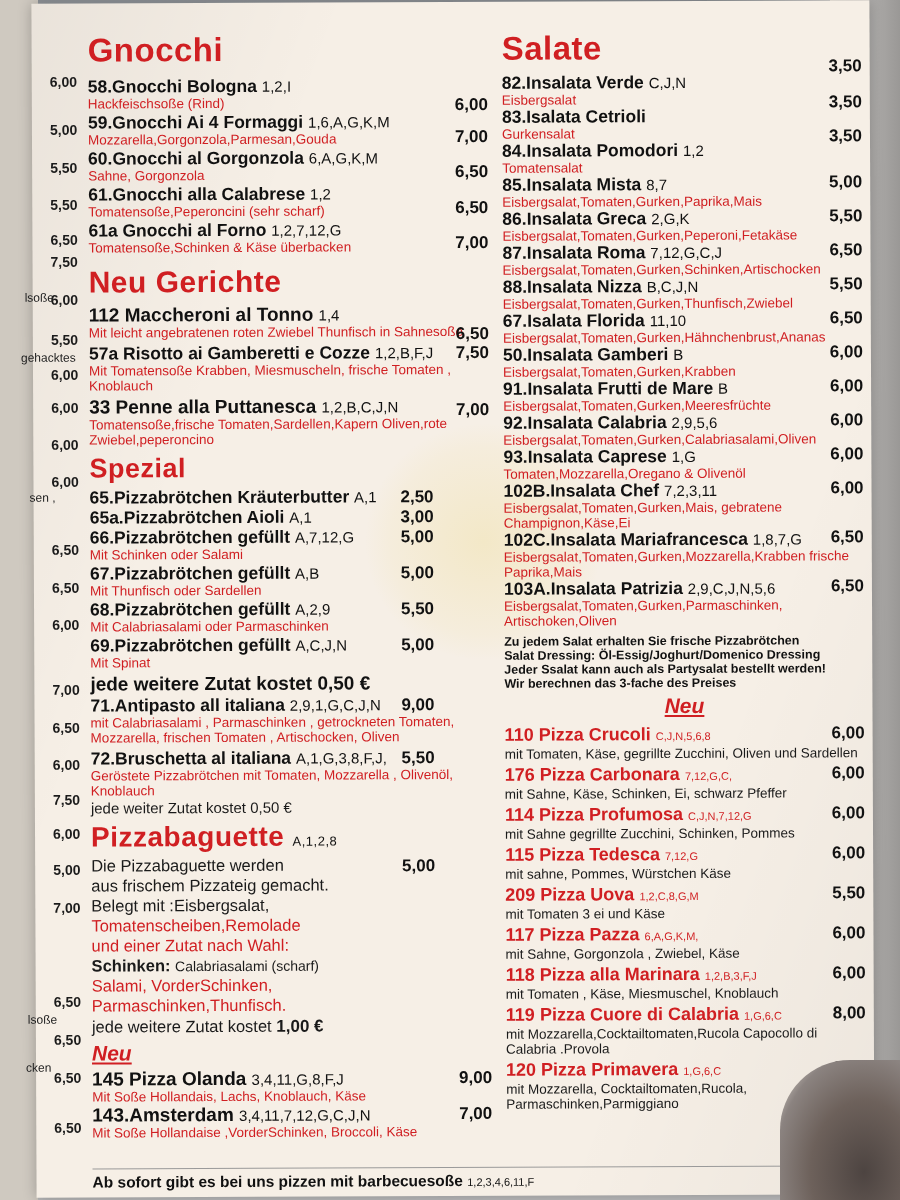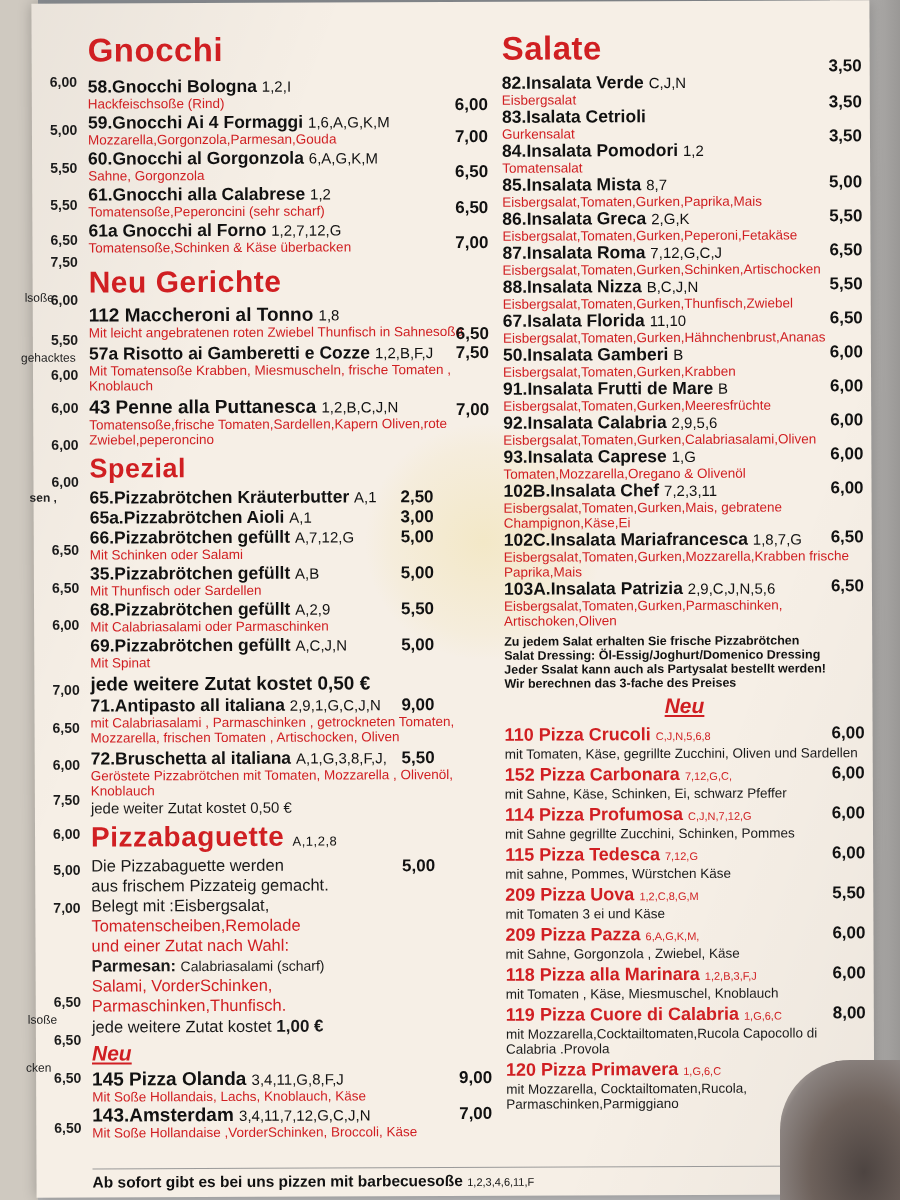--- a/index.html
+++ b/index.html
@@ -101,21 +101,21 @@
     <div class="p" style="left:18px;top:790px;">7,50</div>
     <div class="p" style="left:18px;top:824px;">6,00</div>
     <div class="p" style="left:18px;top:860px;">5,00</div>
     <div class="p" style="left:18px;top:898px;">7,00</div>
     <div class="p" style="left:18px;top:992px;">6,50</div>
     <div class="p" style="left:18px;top:1030px;">6,50</div>
     <div class="p" style="left:18px;top:1068px;">6,50</div>
     <div class="p" style="left:18px;top:1118px;">6,50</div>
     <div style="left:-8px;top:288px;">lsoße</div>
     <div style="left:-12px;top:348px;">gehacktes</div>
-    <div style="left:-4px;top:488px;font-weight:bold;">sen ,</div>
+    <div style="left:-4px;top:488px;">sen ,</div>
     <div style="left:-8px;top:1010px;">lsoße</div>
     <div style="left:-10px;top:1058px;">cken</div>
   </div>
 
   <div class="cols">
 
     <div class="col col-left">
 
       <h2 class="sec sec-gnocchi" style="margin-top:28px;">Gnocchi</h2>
 
@@ -141,52 +141,52 @@
       </div>
       <div class="row" style="margin-top:2px;">
         <div class="name"><span>61a Gnocchi al Forno</span> <span class="alg">1,2,7,12,G</span></div>
         <div class="desc">Tomatensoße,Schinken &amp; Käse überbacken</div>
         <div class="price" style="top:13px;">7,00</div>
       </div>
 
       <h2 class="sec sec-neu" style="margin-top:10px;">Neu Gerichte</h2>
 
       <div class="row" style="margin-top:6px;">
-        <div class="name big"><span>112 Maccheroni al Tonno</span> <span class="alg">1,8</span></div>
+        <div class="name big"><span>112 Maccheroni al Tonno</span> <span class="alg">1,4</span></div>
         <div class="desc">Mit leicht angebratenen roten Zwiebel Thunfisch in Sahnesoße</div>
         <div class="price" style="top:20px;">6,50</div>
       </div>
       <div class="row" style="margin-top:4px;">
         <div class="name"><span>57a Risotto ai Gamberetti e Cozze</span> <span class="alg">1,2,B,F,J</span></div>
         <div class="desc">Mit Tomatensoße Krabben, Miesmuscheln, frische Tomaten , Knoblauch</div>
         <div class="price" style="top:0px;">7,50</div>
       </div>
       <div class="row" style="margin-top:4px;">
-        <div class="name big"><span>43 Penne alla Puttanesca</span> <span class="alg">1,2,B,C,J,N</span></div>
+        <div class="name big"><span>33 Penne alla Puttanesca</span> <span class="alg">1,2,B,C,J,N</span></div>
         <div class="desc">Tomatensoße,frische Tomaten,Sardellen,Kapern Oliven,rote Zwiebel,peperoncino</div>
         <div class="price" style="top:4px;">7,00</div>
       </div>
 
       <h2 class="sec sec-spezial" style="margin-top:6px;">Spezial</h2>
 
       <div class="row" style="margin-top:4px;">
         <div class="name"><span>65.Pizzabrötchen Kräuterbutter</span> <span class="alg">A,1</span></div>
         <div class="price" style="top:0px;right:56px;">2,50</div>
       </div>
       <div class="row" style="margin-top:1px;">
         <div class="name"><span>65a.Pizzabrötchen Aioli</span> <span class="alg">A,1</span></div>
         <div class="price" style="top:0px;right:56px;">3,00</div>
       </div>
       <div class="row" style="margin-top:1px;">
         <div class="name"><span>66.Pizzabrötchen gefüllt</span> <span class="alg">A,7,12,G</span></div>
         <div class="desc">Mit Schinken oder Salami</div>
         <div class="price" style="top:0px;right:56px;">5,00</div>
       </div>
       <div class="row" style="margin-top:2px;">
-        <div class="name"><span>35.Pizzabrötchen gefüllt</span> <span class="alg">A,B</span></div>
+        <div class="name"><span>67.Pizzabrötchen gefüllt</span> <span class="alg">A,B</span></div>
         <div class="desc">Mit Thunfisch oder Sardellen</div>
         <div class="price" style="top:0px;right:56px;">5,00</div>
       </div>
       <div class="row" style="margin-top:2px;">
         <div class="name"><span>68.Pizzabrötchen gefüllt</span> <span class="alg">A,2,9</span></div>
         <div class="desc">Mit Calabriasalami oder Parmaschinken</div>
         <div class="price" style="top:0px;right:56px;">5,50</div>
       </div>
       <div class="row" style="margin-top:2px;">
         <div class="name"><span>69.Pizzabrötchen gefüllt</span> <span class="alg">A,C,J,N</span></div>
@@ -215,21 +215,21 @@
         <span style="font-size:13px;color:#111;font-weight:normal;text-align:center;">A,1,2,8</span>
       </h2>
 
       <div class="row" style="margin-top:2px;">
         <div class="desc-dark" style="font-size:16.5px;line-height:20px;">Die Pizzabaguette werden</div>
         <div class="desc-dark" style="font-size:16.5px;line-height:20px;">aus frischem Pizzateig gemacht.</div>
         <div class="desc-dark" style="font-size:16.5px;line-height:20px;">Belegt mit :Eisbergsalat,</div>
         <div class="desc" style="font-size:16.5px;line-height:20px;">Tomatenscheiben,Remolade</div>
         <div class="desc" style="font-size:16.5px;line-height:20px;">und einer Zutat nach Wahl:</div>
         <div style="font-size:16.5px;line-height:20px;">
-          <span class="desc-dark" style="font-size:16.5px;font-weight:bold;">Parmesan:</span>
+          <span class="desc-dark" style="font-size:16.5px;font-weight:bold;">Schinken:</span>
           <span class="desc-dark" style="font-size:14px;">Calabriasalami (scharf)</span>
         </div>
         <div class="desc" style="font-size:16.5px;line-height:20px;">Salami, VorderSchinken,</div>
         <div class="desc" style="font-size:16.5px;line-height:20px;">Parmaschinken,Thunfisch.</div>
         <div style="font-size:16.5px;line-height:22px;">
           <span class="desc-dark" style="font-size:16.5px;">jede weitere Zutat kostet</span>
           <span class="desc-dark" style="font-size:17px;font-weight:bold;">1,00 €</span>
         </div>
         <div class="price" style="top:2px;right:56px;">5,00</div>
       </div>
@@ -339,41 +339,41 @@
 
       <div class="neu-center" style="margin-top:4px;">Neu</div>
 
       <div style="margin-top:6px;">
         <div class="row" style="margin-top:3px;">
           <div class="redname"><span>110 Pizza Crucoli</span> <span class="alg">C,J,N,5,6,8</span></div>
           <div class="desc-dark">mit Tomaten, Käse, gegrillte Zucchini, Oliven und Sardellen</div>
           <div class="price" style="top:0px;">6,00</div>
         </div>
         <div class="row" style="margin-top:3px;">
-          <div class="redname"><span>152 Pizza Carbonara</span> <span class="alg">7,12,G,C,</span></div>
+          <div class="redname"><span>176 Pizza Carbonara</span> <span class="alg">7,12,G,C,</span></div>
           <div class="desc-dark">mit Sahne, Käse, Schinken, Ei, schwarz Pfeffer</div>
           <div class="price" style="top:0px;">6,00</div>
         </div>
         <div class="row" style="margin-top:3px;">
           <div class="redname"><span>114 Pizza Profumosa</span> <span class="alg">C,J,N,7,12,G</span></div>
           <div class="desc-dark">mit Sahne gegrillte Zucchini, Schinken, Pommes</div>
           <div class="price" style="top:0px;">6,00</div>
         </div>
         <div class="row" style="margin-top:3px;">
           <div class="redname"><span>115 Pizza Tedesca</span> <span class="alg">7,12,G</span></div>
           <div class="desc-dark">mit sahne, Pommes, Würstchen Käse</div>
           <div class="price" style="top:0px;">6,00</div>
         </div>
         <div class="row" style="margin-top:3px;">
           <div class="redname"><span>209 Pizza Uova</span> <span class="alg">1,2,C,8,G,M</span></div>
           <div class="desc-dark">mit Tomaten 3 ei und Käse</div>
           <div class="price" style="top:0px;">5,50</div>
         </div>
         <div class="row" style="margin-top:3px;">
-          <div class="redname"><span>209 Pizza Pazza</span> <span class="alg">6,A,G,K,M,</span></div>
+          <div class="redname"><span>117 Pizza Pazza</span> <span class="alg">6,A,G,K,M,</span></div>
           <div class="desc-dark">mit Sahne, Gorgonzola , Zwiebel, Käse</div>
           <div class="price" style="top:0px;">6,00</div>
         </div>
         <div class="row" style="margin-top:3px;">
           <div class="redname"><span>118 Pizza alla Marinara</span> <span class="alg">1,2,B,3,F,J</span></div>
           <div class="desc-dark">mit Tomaten , Käse, Miesmuschel, Knoblauch</div>
           <div class="price" style="top:0px;">6,00</div>
         </div>
         <div class="row" style="margin-top:3px;">
           <div class="redname"><span>119 Pizza Cuore di Calabria</span> <span class="alg">1,G,6,C</span></div>

